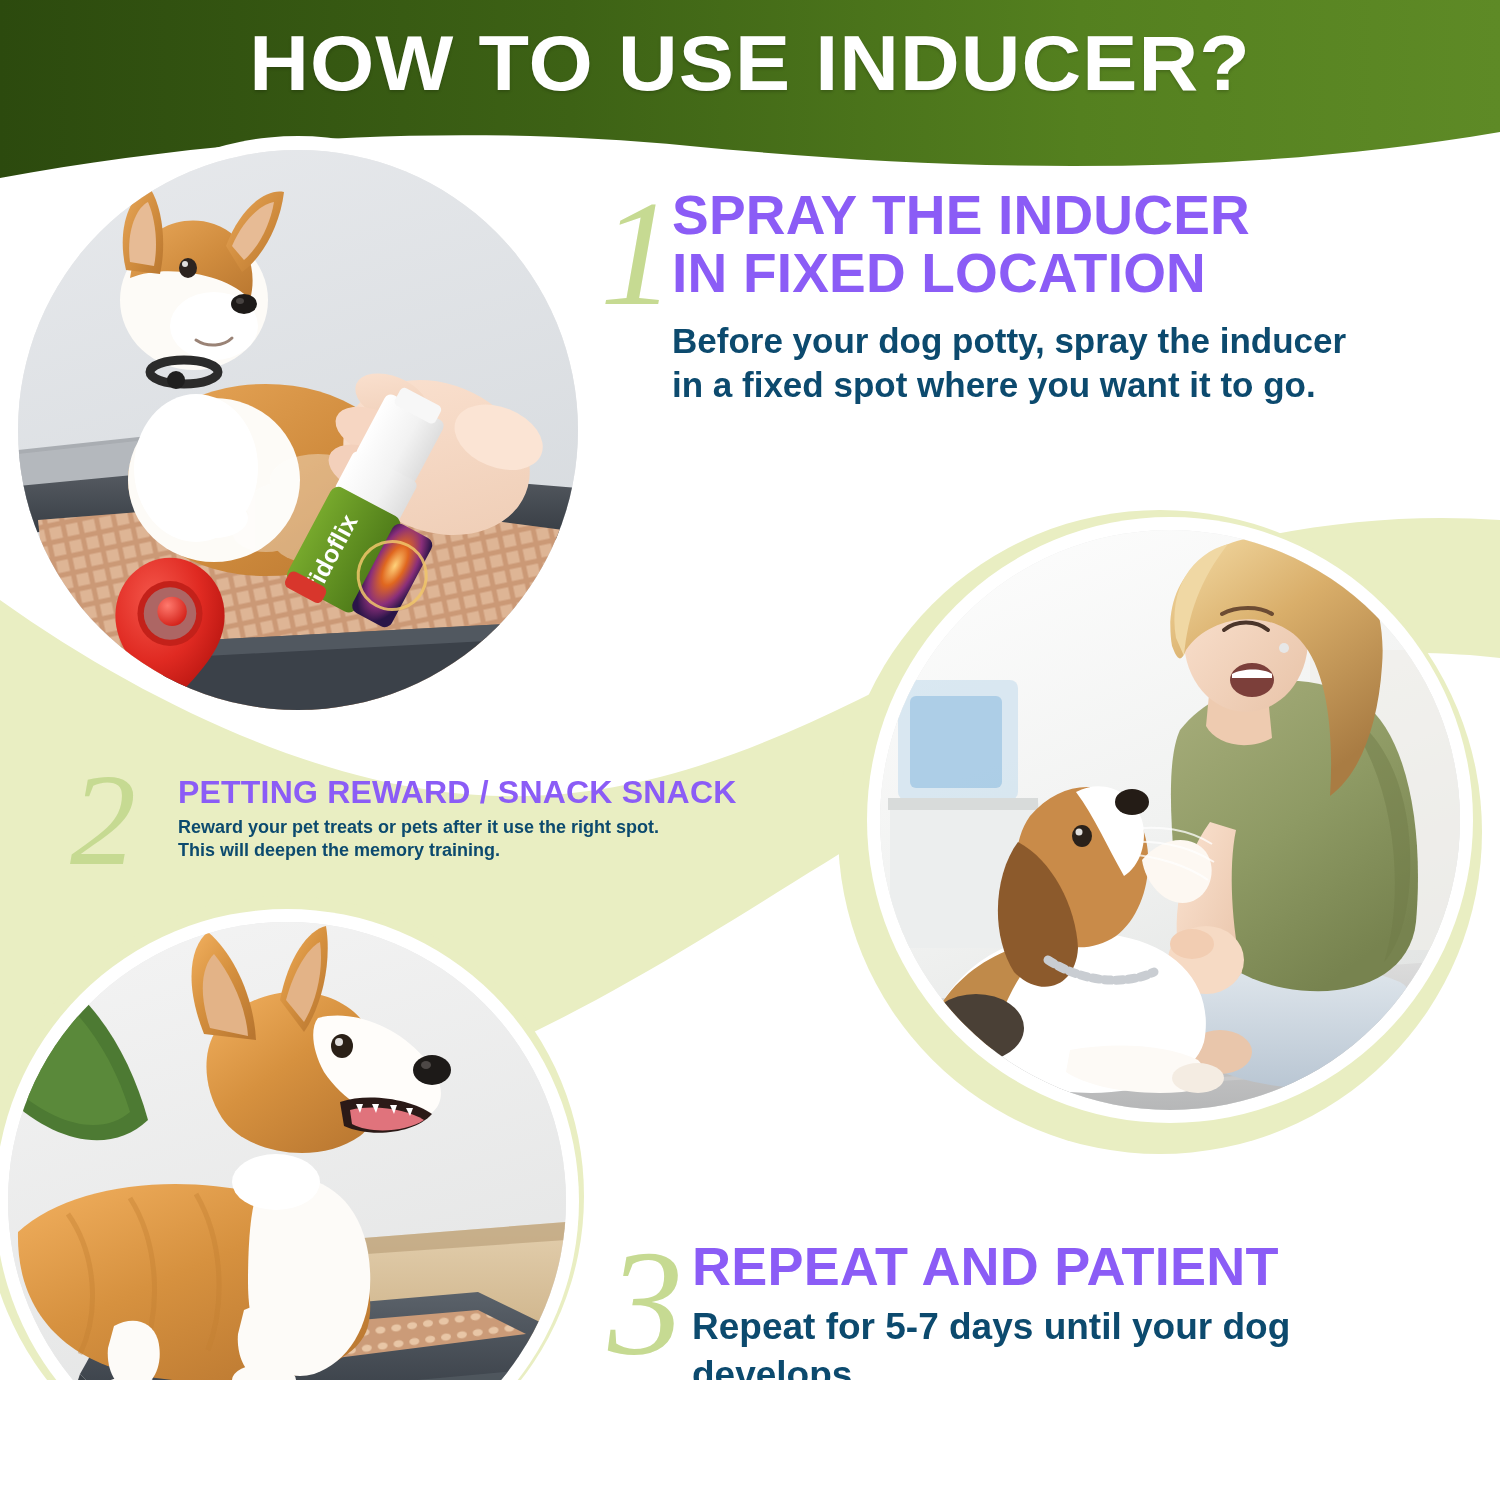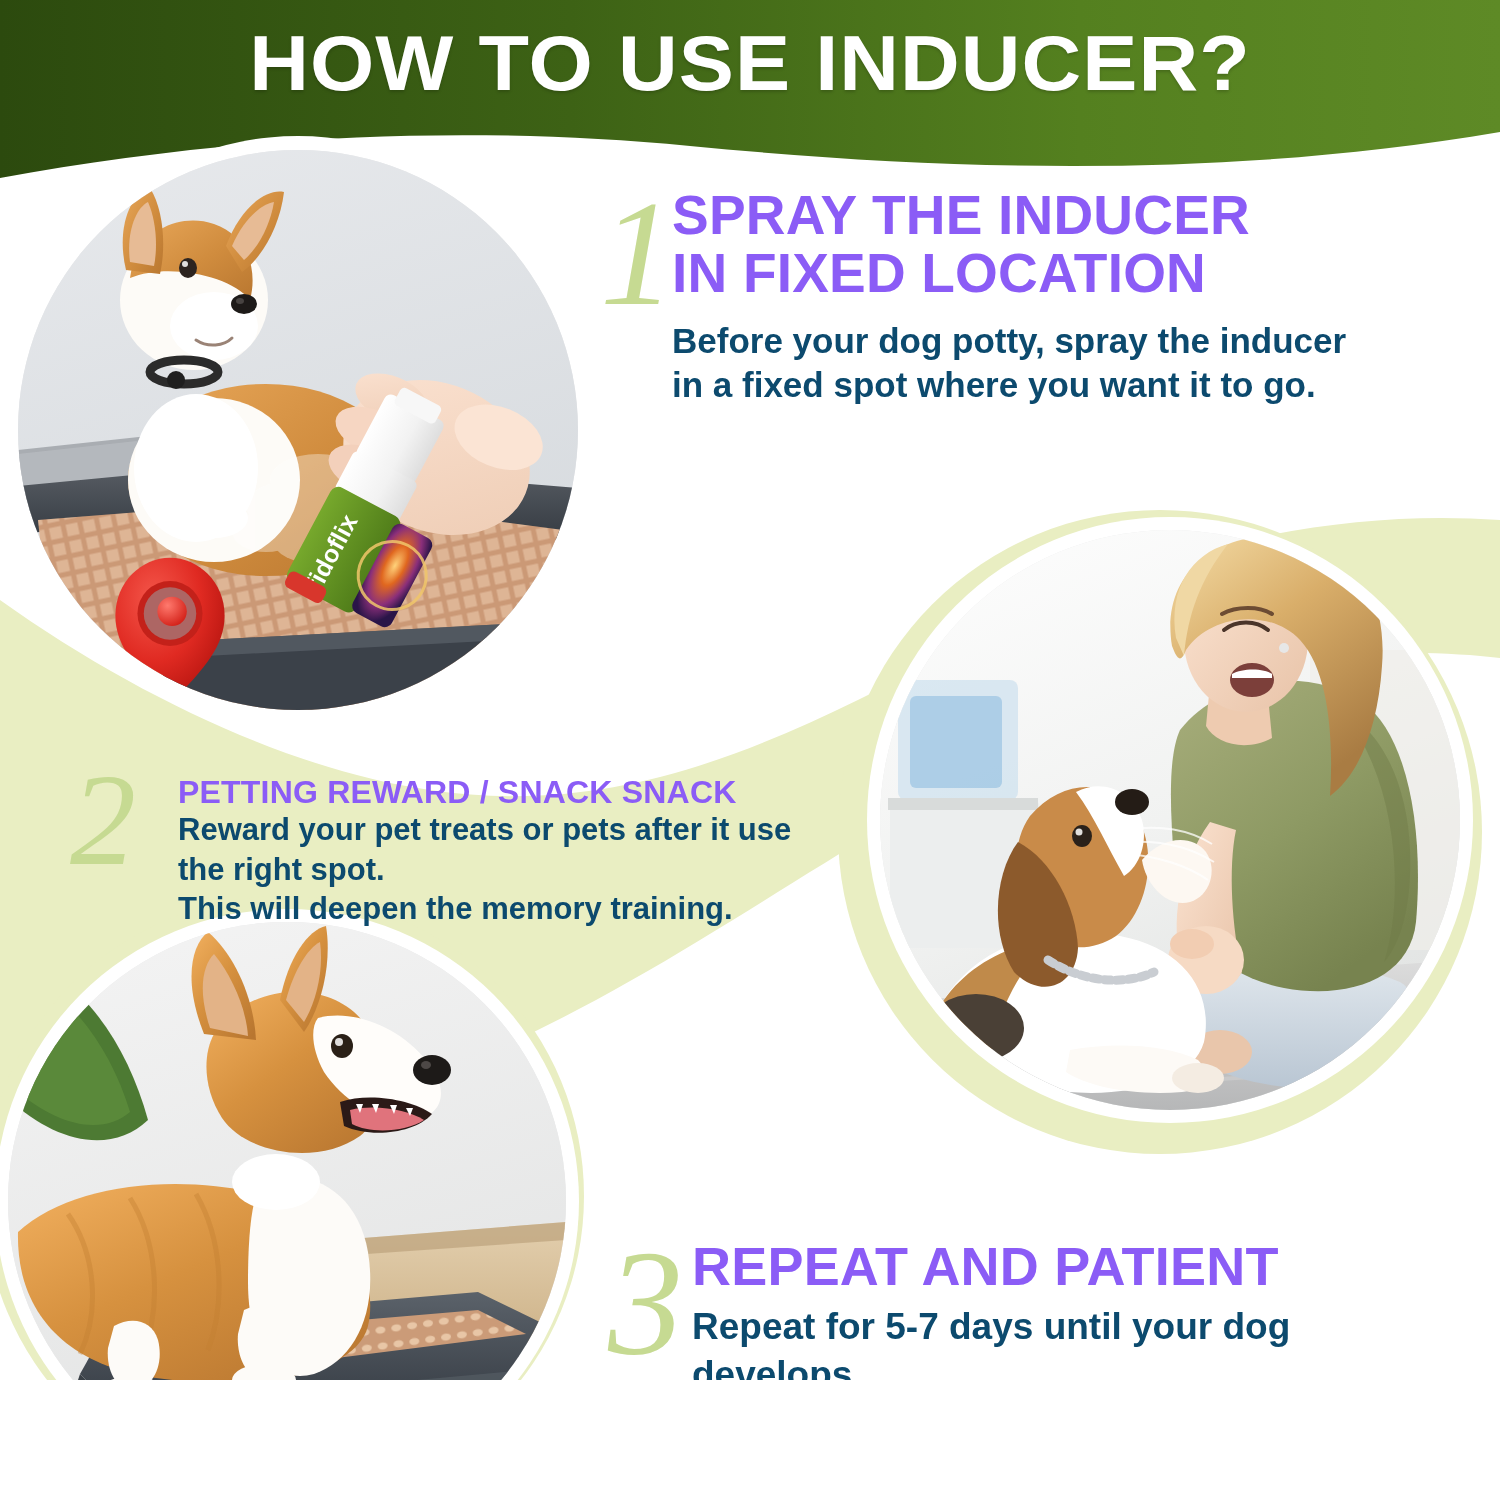--- a/index.html
+++ b/index.html
@@ -64,21 +64,21 @@
 
   
   #step1{left:672px;top:186px;width:730px;}
   #step1 .step-title{font-size:55px;}
   #step1 .step-body{font-size:35px;margin-top:16px;}
   #num1{left:-72px;top:-8px;font-size:150px;}
 
   
   #step2{left:178px;top:776px;width:660px;}
   #step2 .step-title{font-size:32px;}
-  #step2 .step-body{font-size:31px;margin-top:0;}
+  #step2 .step-body{font-size:18px;margin-top:6px;}
   #num2{left:-108px;top:-22px;font-size:132px;}
 
   
   #step3{left:692px;top:1238px;width:760px;}
   #step3 .step-title{font-size:54px;}
   #step3 .step-body{font-size:37px;margin-top:8px;}
   #num3{left:-84px;top:-10px;font-size:150px;}
 </style>
 </head>
 <body>

